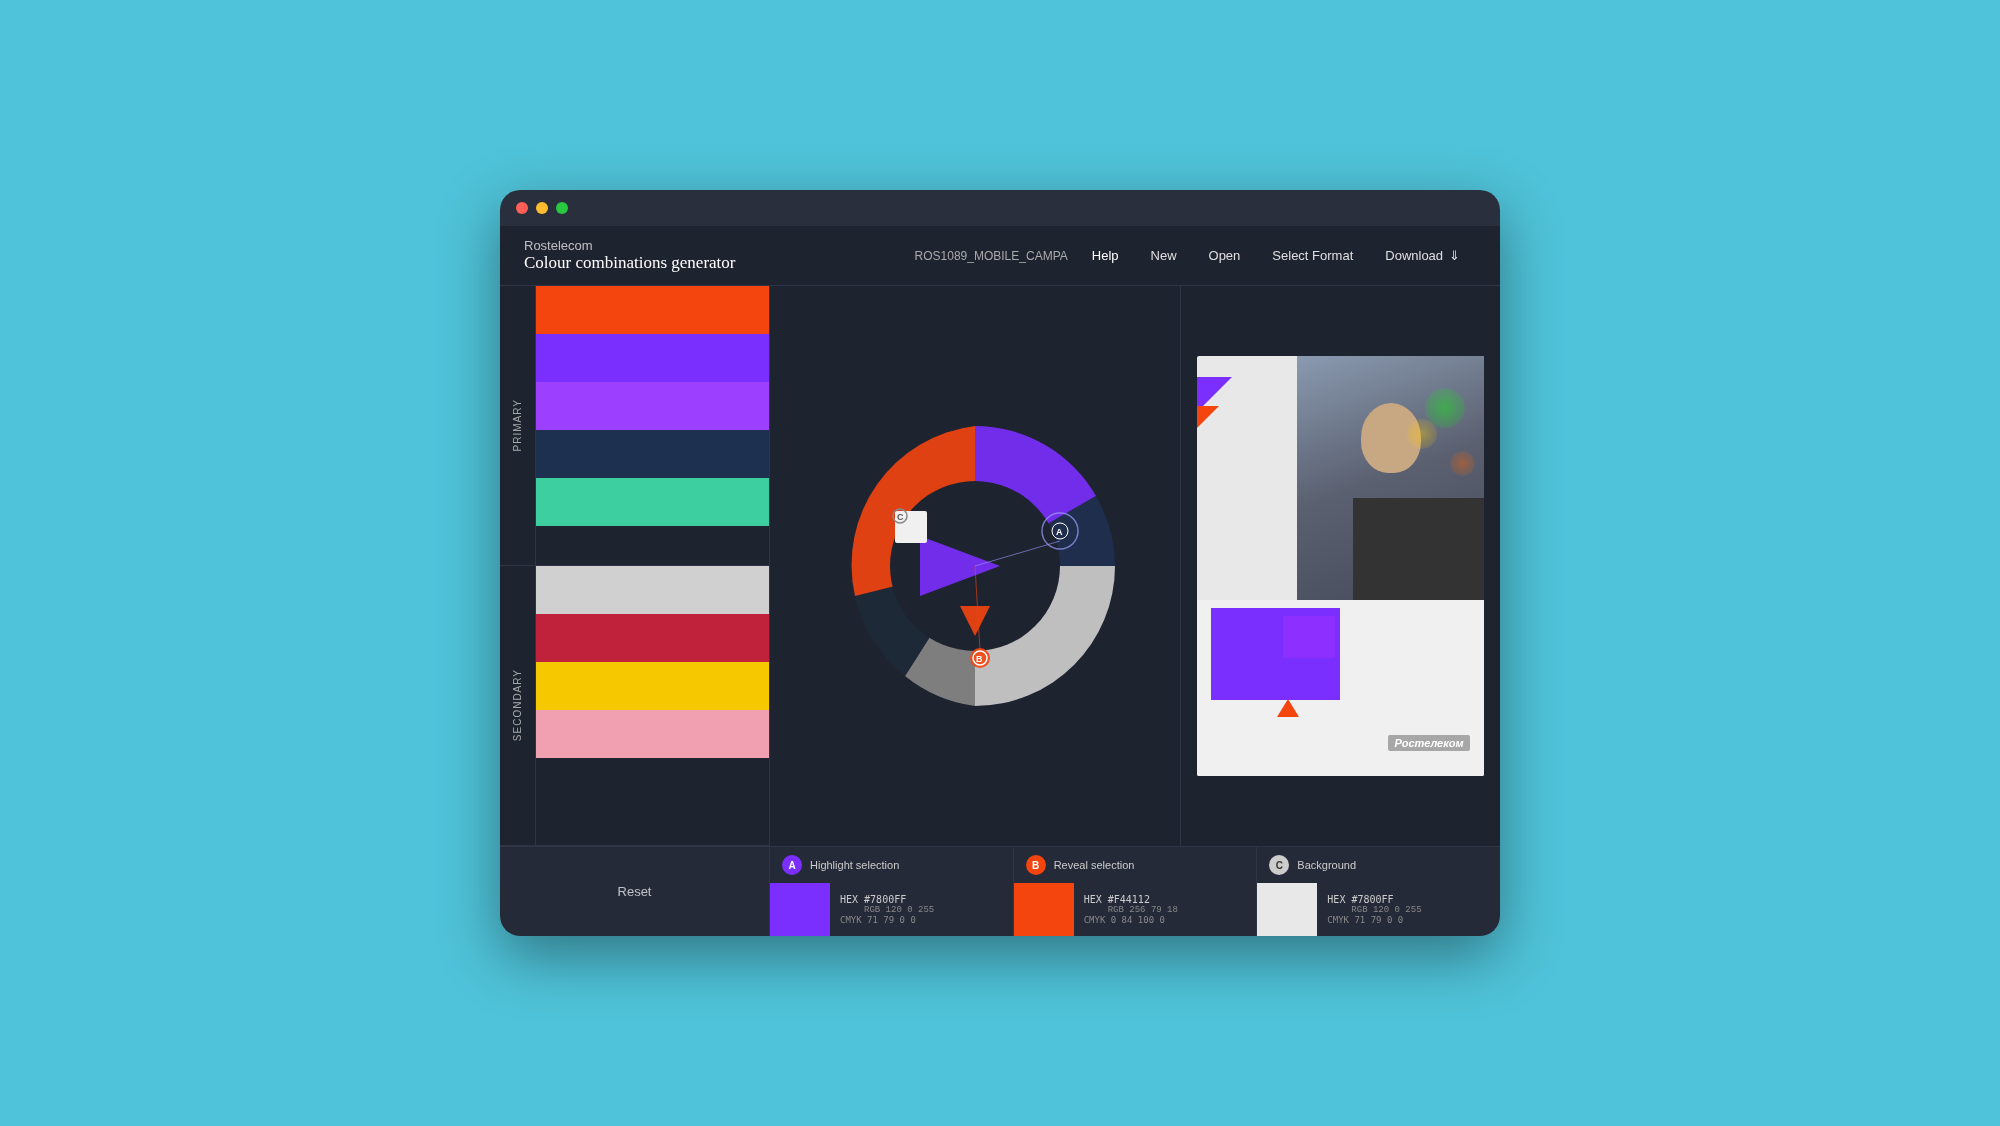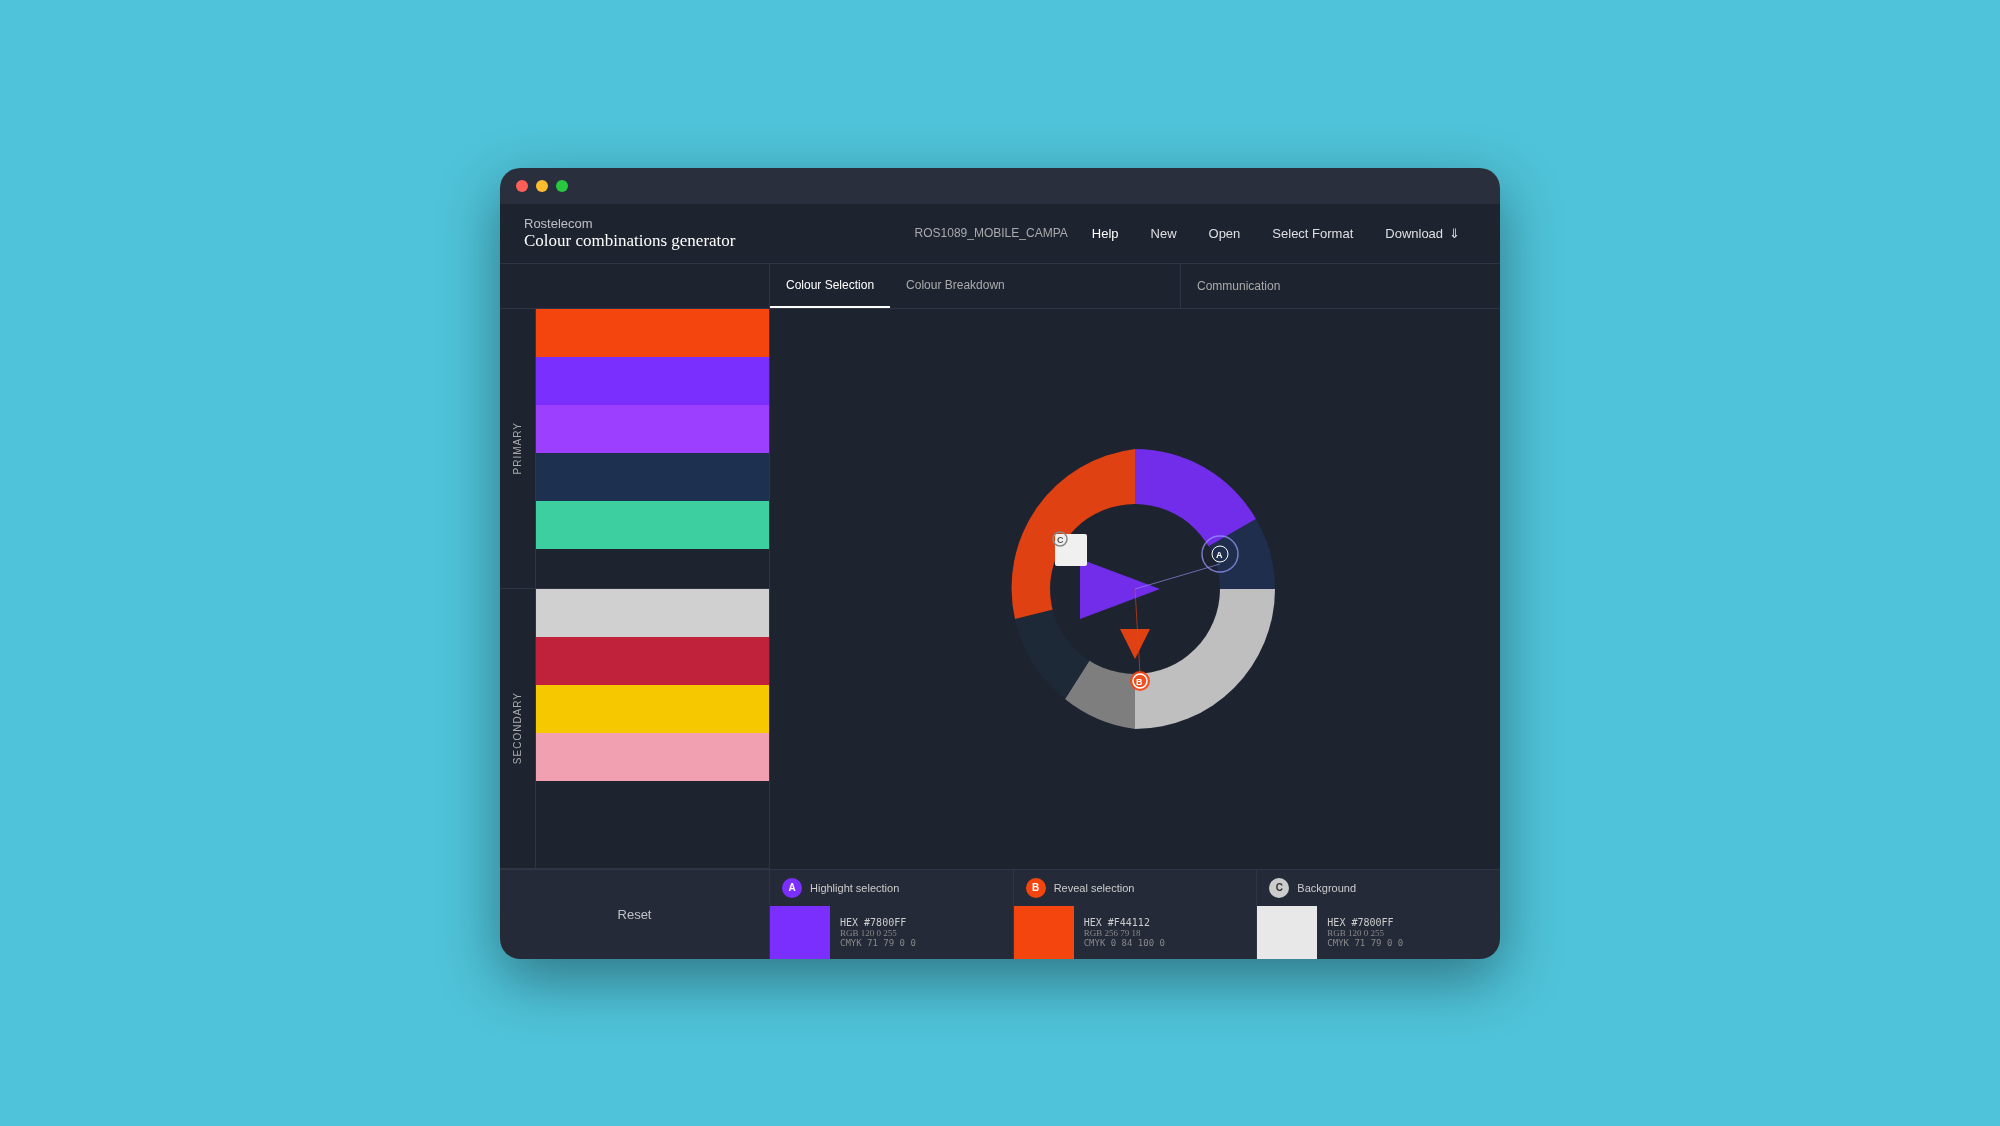--- a/index.html
+++ b/index.html
@@ -233,21 +233,22 @@
       justify-content: center;
     }
     .sel-hex {
       color: #ccc;
       font-size: 10px;
       font-family: monospace;
     }
     .sel-rgb {
       color: #888;
       font-size: 9px;
-      font-family: Liberation Serif, serif;
+      font-family: Liberation Mono, monospace;
+      margin-left: 24px;
     }
     .sel-cmyk {
       color: #888;
       font-size: 9px;
       font-family: monospace;
     }
     
     .preview-person {
       position: absolute;
       top: 0; right: 0;
@@ -288,34 +289,20 @@
         <button class="nav-btn">Open</button>
         <button class="nav-btn">Select Format</button>
         <button class="nav-btn download">
           <span>Download</span>
           <span>⇓</span>
         </button>
       </div>
     </div>
   </div>
 
-  <div style="display:flex; background:#1e2330; border-bottom:1px solid #2f3545;">
-    <div style="width:270px; flex-shrink:0; border-right:1px solid #2f3545;"></div>
-    <div style="display:flex; flex:1;">
-      <div class="tab active">
-        <span>Colour Selection</span>
-      </div>
-      <div class="tab">
-        <span>Colour Breakdown</span>
-      </div>
-    </div>
-    <div style="width:320px; flex-shrink:0; border-left:1px solid #2f3545; display:flex; align-items:center; padding:0 16px;">
-      <span style="color:#aaa; font-size:12px;">Communication</span>
-    </div>
-  </div>
 
   <div class="main-content">
 
     <div class="sidebar">
 
       <div class="sidebar-section" style="flex:1;">
         <div style="display:flex; align-items:center; padding:4px 6px; border-right:1px solid #2f3545;">
           <span class="sidebar-section-label">Primary</span>
         </div>
         <div class="color-swatches">
@@ -374,20 +361,51 @@
           <circle cx="175" cy="262" r="7" fill="none" stroke="#fff" stroke-width="1.5"></circle>
           <text x="171" y="266" fill="#fff" font-size="9" font-weight="bold">B</text>
 
           <rect x="90" y="115" width="32" height="32" fill="#f0f0f0" rx="2"></rect>
           <circle cx="95" cy="120" r="7" fill="none" stroke="#888" stroke-width="1.5"></circle>
           <text x="92" y="124" fill="#555" font-size="9" font-weight="bold">C</text>
         </svg>
       </div>
     </div>
 
+    <div class="comm-wrapper">
+      <div style="flex:1; padding:16px; display:flex; align-items:center; justify-content:center;">
+
+        <div style="width:100%; height:420px; position:relative; overflow:hidden; border-radius:2px; background:#e8e8e8;">
+
+          <div class="preview-person">
+
+            <div style="position:absolute; top:15%; left:50%; transform:translateX(-50%); width:60px; height:70px; background:#c8a882; border-radius:50% 50% 45% 45%;"></div>
+            <div style="position:absolute; top:45%; left:30%; width:100%; height:60%; background:#333;"></div>
+
+            <div style="position:absolute; top:10%; right:10%; width:40px; height:40px; background:radial-gradient(circle, rgba(0,255,0,0.4), transparent); border-radius:50%;"></div>
+            <div style="position:absolute; top:20%; right:25%; width:30px; height:30px; background:radial-gradient(circle, rgba(255,200,0,0.4), transparent); border-radius:50%;"></div>
+            <div style="position:absolute; top:30%; right:5%; width:25px; height:25px; background:radial-gradient(circle, rgba(255,100,0,0.4), transparent); border-radius:50%;"></div>
+          </div>
+
+          <div style="position:absolute; bottom:0; left:0; width:100%; height:42%; background:#f0f0f0;"></div>
+
+          <div style="position:absolute; bottom:18%; left:5%; width:45%; height:22%; background:#7b2fff;"></div>
+
+          <div style="position:absolute; bottom:28%; left:30%; width:18%; height:10%; background:#8c2fff;"></div>
+
+          <div style="position:absolute; bottom:14%; left:28%; width:0; height:0; border-left:11px solid transparent; border-right:11px solid transparent; border-bottom:18px solid #f4450f;"></div>
+
+          <div style="position:absolute; top:5%; left:0%; width:0; height:0; border-top:35px solid #7b2fff; border-right:35px solid transparent;"></div>
+
+          <div style="position:absolute; top:12%; left:0%; width:0; height:0; border-top:22px solid #f4450f; border-right:22px solid transparent;"></div>
+
+          <div style="position:absolute; bottom:6%; right:5%; color:#fff; font-size:11px; font-weight:bold; font-style:italic; background: rgba(0,0,0,0.3); padding:2px 6px; border-radius:2px;">Ростелеком</div>
+        </div>
+      </div>
+    </div>
   </div>
 
   <div class="bottom-bar">
     <div class="bottom-sidebar">
       <button class="reset-btn">Reset</button>
     </div>
     <div class="bottom-selections">
 
       <div class="selection-item">
         <div class="selection-header">

